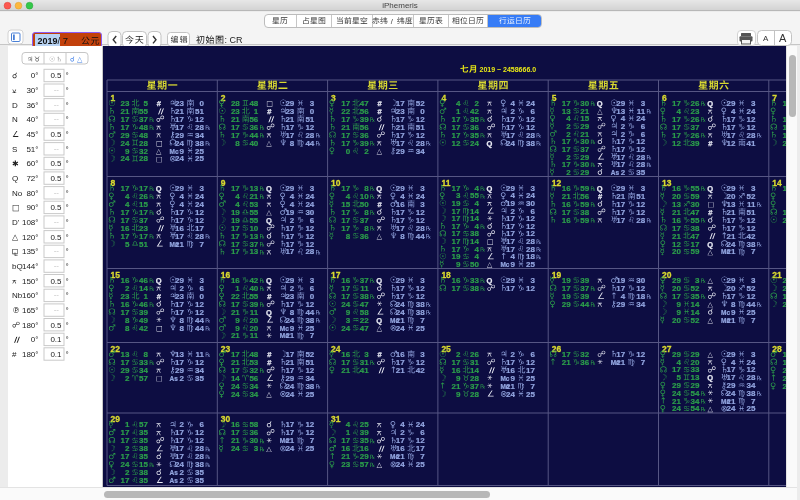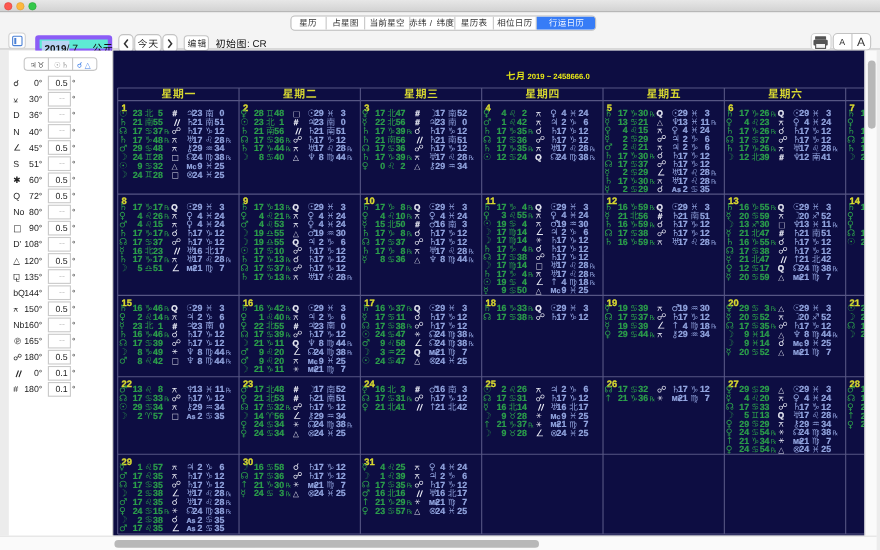--- a/index.html
+++ b/index.html
@@ -5,21 +5,21 @@
  font-family:"Liberation Sans",sans-serif}
 #titlebar{position:absolute;left:0;top:0;width:800px;height:11px;
  background:linear-gradient(#e7e7e7,#d3d3d3);border-bottom:1px solid #b7b7b7}
 #apptitle{position:absolute;top:1px;width:800px;text-align:center;font-size:8px;color:#444}
 #chrome{position:absolute;left:0;top:12px;width:800px;height:33px;background:#f4f4f4;border-bottom:1px solid #c6c6c6}
 #tabs{position:absolute;left:264px;top:1.5px;height:14px;display:flex;
  background:#fff;border:1px solid #bcbcbc;border-radius:4px;overflow:hidden}
 .tab{height:100%;display:flex;align-items:center;justify-content:center;border-right:1px solid #c6c6c6}
 .tab:last-child{border-right:none}
 .tabsel{background:#377cf6}
-.btn{position:absolute;background:#5eead4;border:4px solid #8b5cf6;border-radius:4px}
+.btn{position:absolute;background:#c2410c;border:1px solid #8b5cf6;border-radius:4px}
 #yearfield{left:31.5px;top:19.5px;width:70px;height:16px;border-radius:3px}
 .seltext{position:absolute;left:2px;top:1.5px;width:25px;height:12px;background:#b8d3f3}
 #sidebar{position:absolute;left:8px;top:46px;width:95px;height:441px;background:#fff;border-right:1px solid #c9c9c9}
 #calwrap{position:absolute;left:103px;top:46px;width:683px;height:441px;background:#0d0d42}
 #vsb{position:absolute;left:786px;top:46px;width:11px;height:441px;background:#fafafa;border-left:1px solid #e3e3e3}
 #vsb i{position:absolute;left:1.5px;top:9px;width:7px;height:62px;background:#b8b8b8;border-radius:3.5px}
 #hsb{position:absolute;left:0px;top:487px;width:797px;height:13px;background:#fafafa;border-top:1px solid #e3e3e3}
 #hsb i{position:absolute;left:104px;top:2.5px;width:386px;height:7px;background:#b8b8b8;border-radius:3.5px}
 text{font-family:"Liberation Sans",sans-serif;font-weight:700;font-size:8px}
 .te{text-anchor:end}
@@ -27,20 +27,21 @@
 .td{fill:#d9d930;stroke:#d9d930;stroke-width:.3px;font-size:8.5px}
 .ty{fill:#e9e916;font-size:7px}
 .ts{font-weight:400;fill:#222;font-size:8px}
 </style></head><body>
 <div id="titlebar">
     <svg width="40" height="11" style="position:absolute;left:0;top:0">
       <circle cx="7.5" cy="5.7" r="3.4" fill="#fc5850" stroke="#dd3b35" stroke-width=".5"></circle>
       <circle cx="18.5" cy="5.7" r="3.4" fill="#fdb83e" stroke="#dd9b31" stroke-width=".5"></circle>
       <circle cx="29.5" cy="5.7" r="3.4" fill="#34c84a" stroke="#26a233" stroke-width=".5"></circle>
     </svg>
+    <div id="apptitle">iPhemeris</div>
   </div>
 <div id="chrome">
     <div id="tabs">
       <div class="tab" style="width:31.5px">
         <svg width="16" height="10" style="overflow:visible">
           <g fill="#333">
             <use href="#g45" x="0.0" y="7.5"></use>
             <use href="#g46" x="8.0" y="7.5"></use>
           </g>
         </svg>

